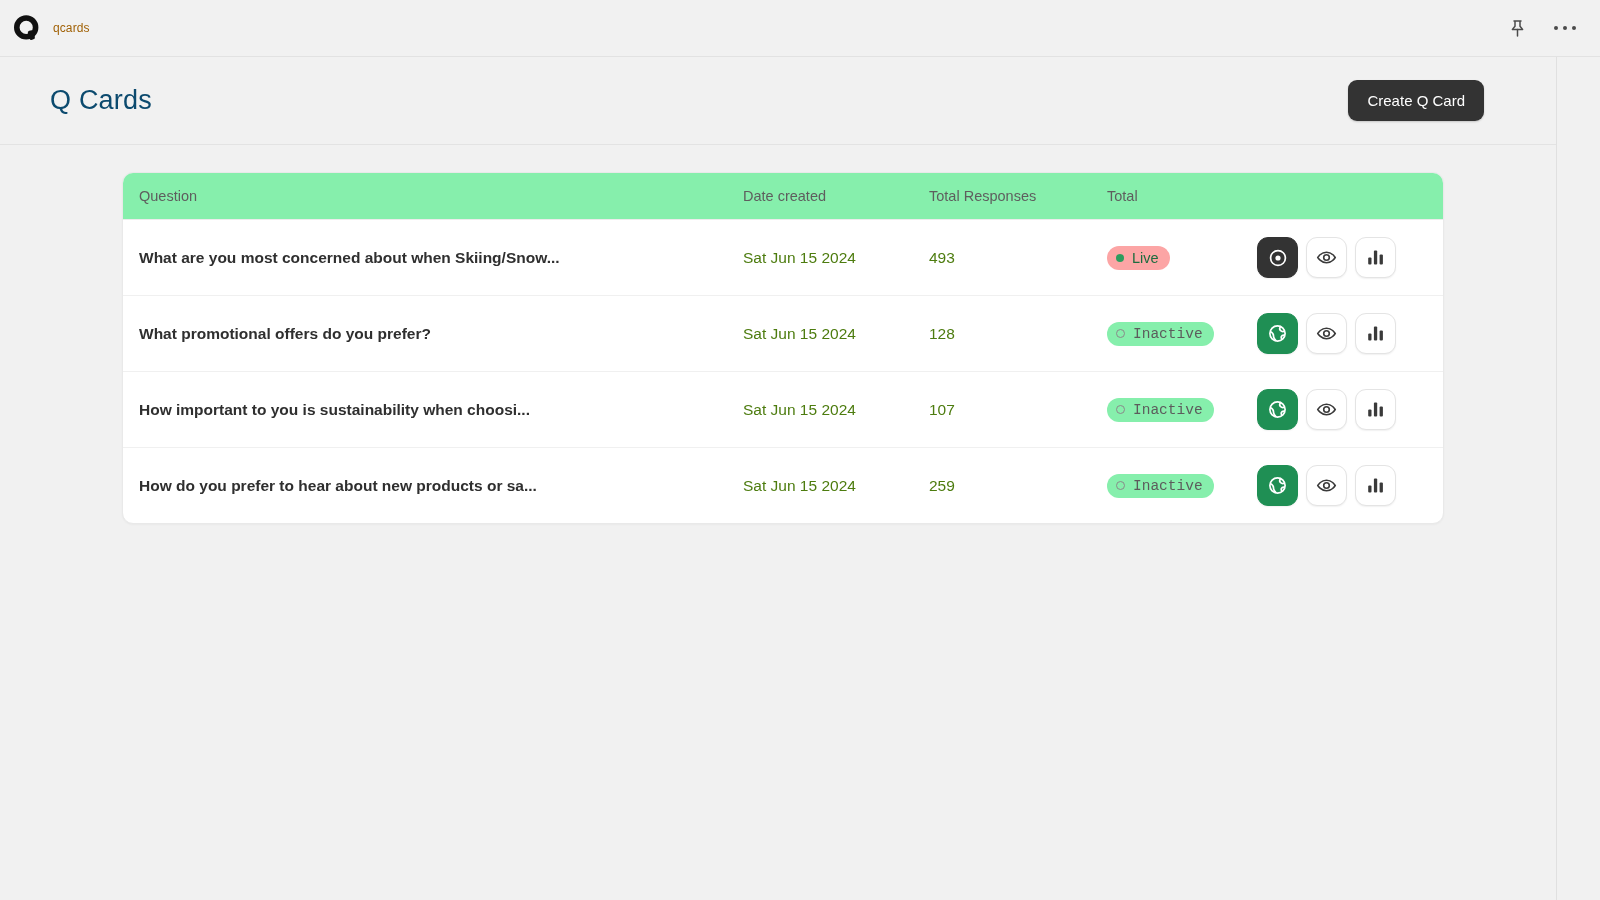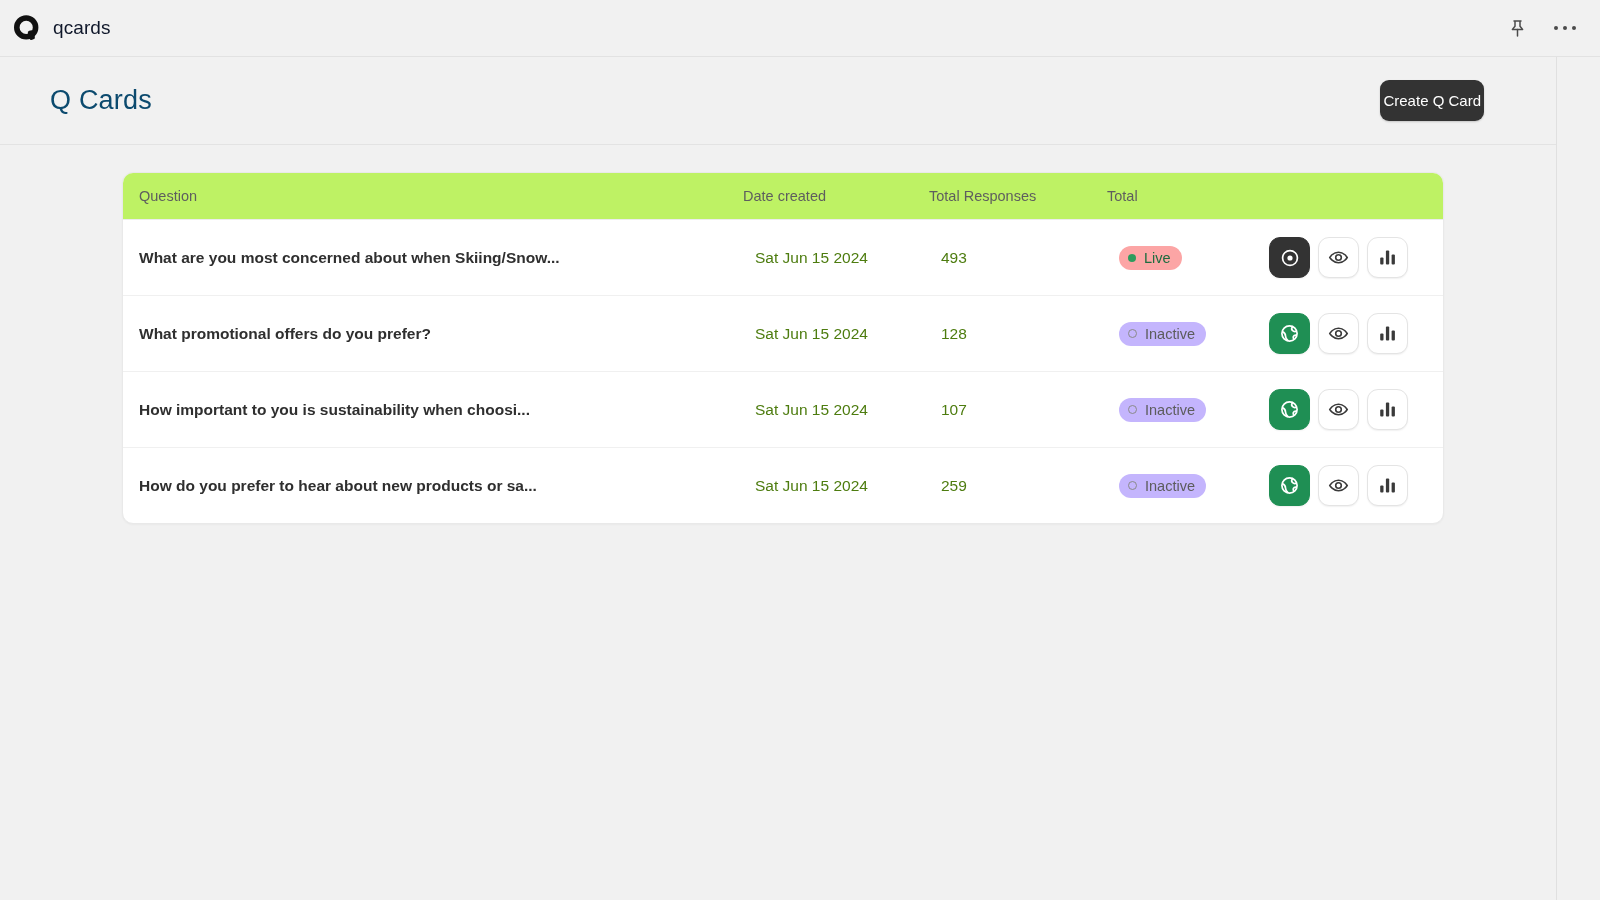--- a/index.html
+++ b/index.html
@@ -19,22 +19,22 @@
     align-items: center;
     padding: 0 22px 0 14px;
     border-bottom: 1px solid #e2e2e2;
   }
   .brand { display: flex; align-items: center; gap: 12px; }
   .brand-logo {
     width: 27px; height: 27px;
     display: flex; align-items: center; justify-content: center;
   }
   .brand-name {
-    font-size: 19px;
-    color: #0f172a;
+    font-size: 12px;
+    color: #a16207;
     letter-spacing: .1px;
   }
   .app-bar-right {
     margin-left: auto;
     display: flex; align-items: center; gap: 22px;
   }
   .chrome-icon {
     width: 26px; height: 26px;
     display: flex; align-items: center; justify-content: center;
     color: #4b4b4b;
@@ -64,53 +64,53 @@
     font-weight: 400;
     letter-spacing: .2px;
   }
   .create-btn {
     margin-left: auto;
     background: #333333;
     color: #ffffff;
     font-size: 15px;
     border: none;
     border-radius: 9px;
-    padding: 12px 3px;
+    padding: 12px 19px;
     cursor: pointer;
     font-family: "Liberation Sans", sans-serif;
     box-shadow: 0 1px 2px rgba(0,0,0,.18);
   }
 
   
   .content { padding: 27px 112px 0 122px; }
   .card {
     background: #ffffff;
     border: 1px solid #e9e9e9;
     border-radius: 11px;
     overflow: hidden;
     box-shadow: 0 1px 2px rgba(0,0,0,.035);
   }
   table { width: 100%; border-collapse: collapse; table-layout: fixed; }
-  thead tr { background: #bef264; }
+  thead tr { background: #86efac; }
   thead th {
     text-align: left;
     font-size: 14.5px;
     font-weight: 400;
     color: #5e5e5e;
     padding: 15px 0 15px 0;
     border-bottom: 1px solid #ececec;
   }
   th.c-question { padding-left: 16px; width: 620px; }
   th.c-date { width: 186px; }
   th.c-resp { width: 178px; }
   th.c-status { width: 150px; }
   th.c-actions { width: auto; }
 
   tbody td {
-    padding: 17px 12px;
+    padding: 17px 0;
     border-bottom: 1px solid #f0f0f0;
     vertical-align: middle;
   }
   tbody tr:last-child td { border-bottom: none; }
   td.c-question {
     padding-left: 16px;
     font-size: 15.5px;
     font-weight: bold;
     color: #2f2f2f;
     white-space: nowrap;
@@ -128,21 +128,21 @@
     gap: 8px;
     border-radius: 999px;
     padding: 4px 11px 4px 9px;
     font-size: 14.5px;
   }
   .badge.live { background: #fca5a5; color: #1d6c3f; }
   .badge.live .dot-filled {
     width: 8px; height: 8px; border-radius: 50%;
     background: #2c9c5d; display: block;
   }
-  .badge.inactive { background: #c4b5fd; color: #5c5c5c; }
+  .badge.inactive { background: #86efac; color: #5c5c5c; font-family: Liberation Mono, monospace; }
   .badge.inactive .dot-hollow {
     width: 9px; height: 9px; border-radius: 50%;
     border: 1.6px solid #8a8a8a; display: block;
   }
 
   
   .actions {
     display: flex;
     gap: 8px;
     justify-content: flex-start;

